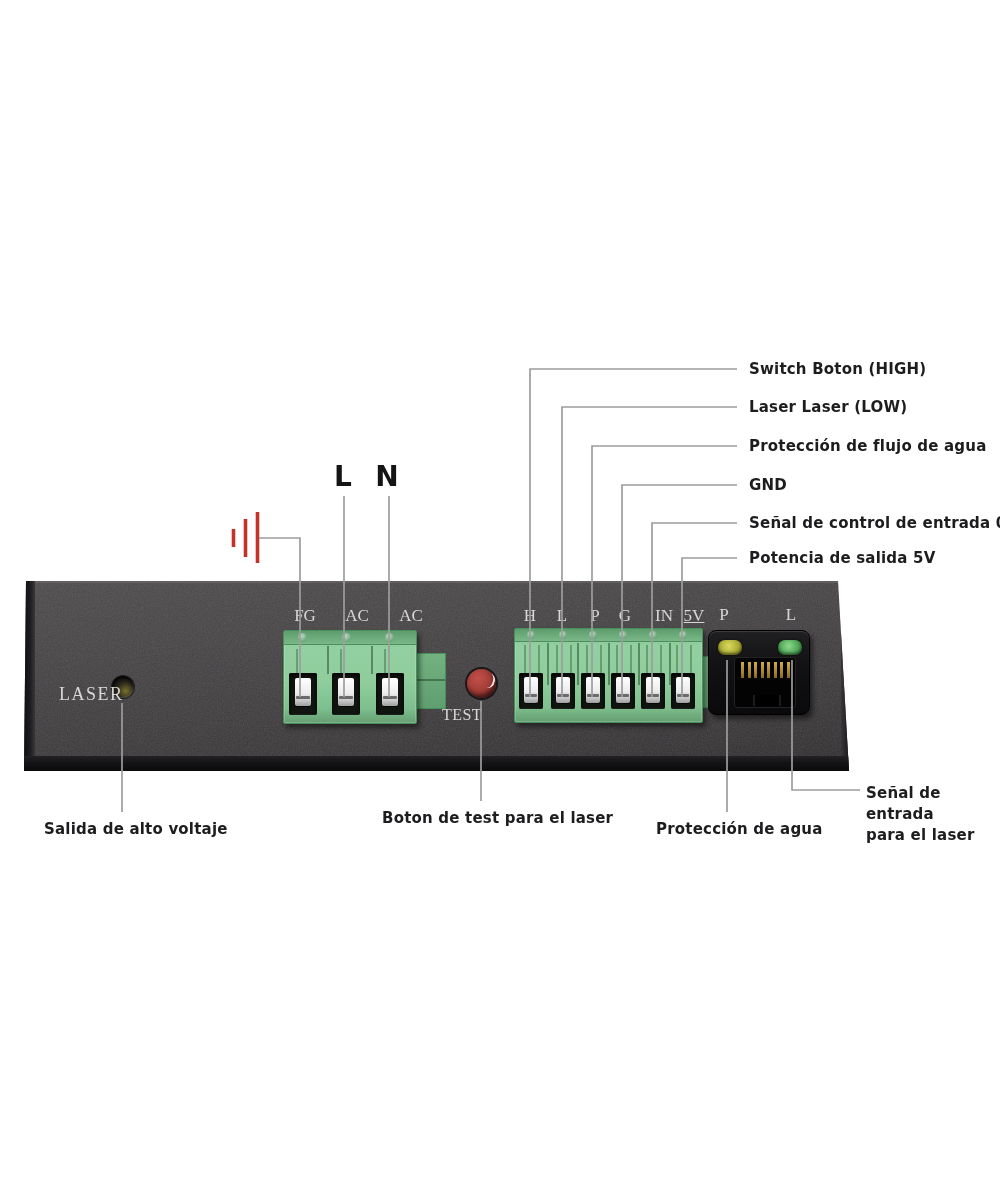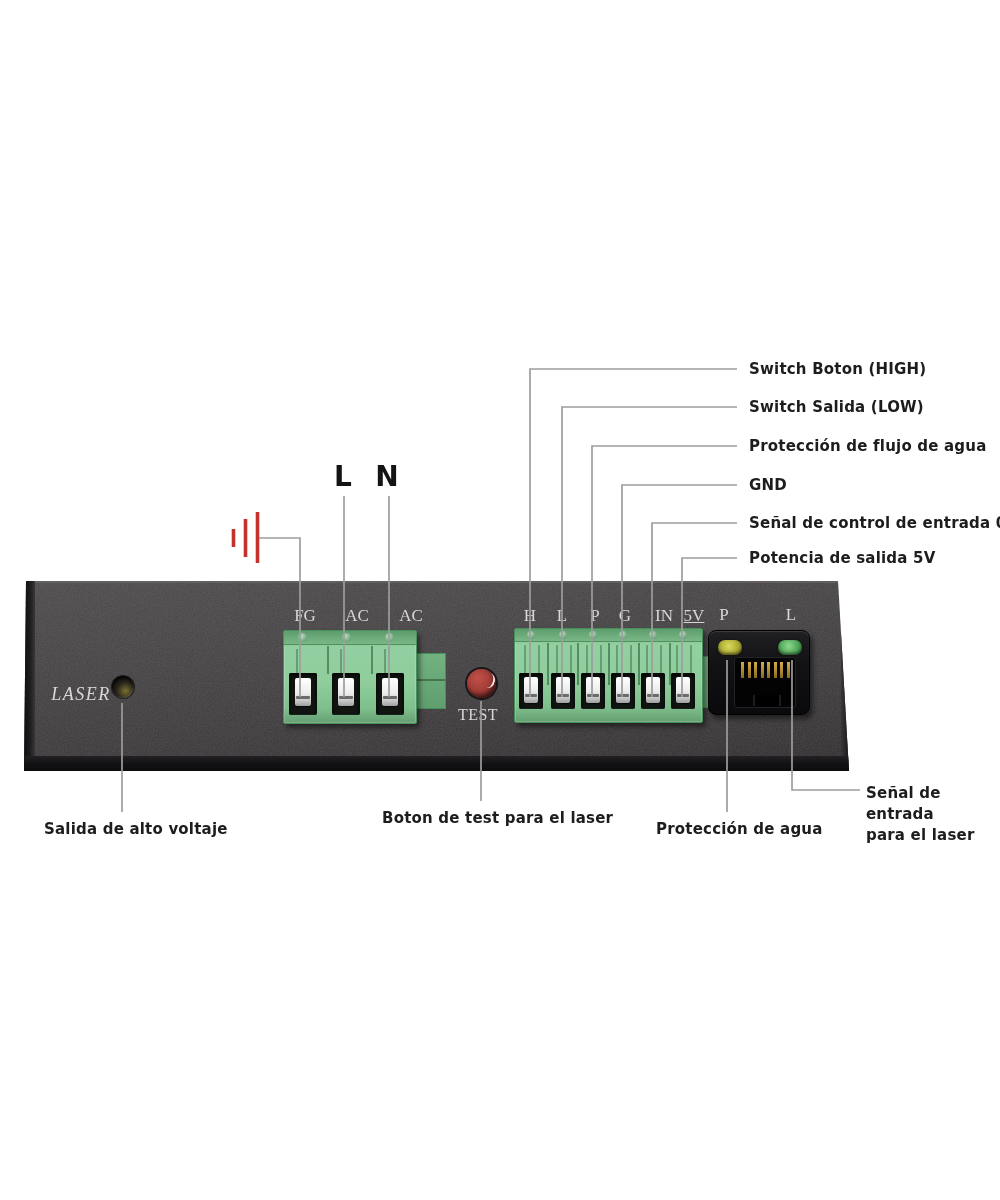--- a/index.html
+++ b/index.html
@@ -103,21 +103,21 @@
     <polyline class="lead" points="122,703 122,812" stroke="#9d9d9d"></polyline>
     <polyline class="lead" points="481,701 481,801" stroke="#9d9d9d"></polyline>
     <polyline class="lead" points="727,660 727,812" stroke="#9d9d9d"></polyline>
     <polyline class="lead" points="792,660 792,790 860,790" stroke="#9d9d9d"></polyline>
   </svg>
 
   <div class="title-ln" style="left:328px;">L</div>
   <div class="title-ln" style="left:372px;">N</div>
 
   <div class="ann ann-right" style="left:749px;top:369px;">Switch Boton (HIGH)</div>
-  <div class="ann ann-right" style="left:749px;top:407px;">Switch Salida (LOW)</div>
+  <div class="ann ann-right" style="left:749px;top:407px;">Laser Laser (LOW)</div>
   <div class="ann ann-right" style="left:749px;top:446px;">Protección de flujo de agua</div>
   <div class="ann ann-right" style="left:749px;top:485px;">GND</div>
   <div class="ann ann-right" style="left:749px;top:523px;">Señal de control de entrada 0-5V</div>
   <div class="ann ann-right" style="left:749px;top:558px;">Potencia de salida 5V</div>
 
   <div class="ann ann-bottom" style="left:44px;top:820px;width:160px;">Salida de alto voltaje</div>
   <div class="ann ann-bottom" style="left:382px;top:809px;width:192px;">Boton de test para el laser</div>
   <div class="ann ann-bottom" style="left:656px;top:820px;width:148px;">Protección de agua</div>
   <div class="ann ann-block" style="left:866px;top:783px;width:140px;">
     <div>Señal de entrada</div>
@@ -130,21 +130,21 @@
           <feTurbulence type="fractalNoise" baseFrequency="0.8" numOctaves="2" stitchTiles="stitch"></feTurbulence>
         <feColorMatrix type="matrix" values="0 0 0 0 0.75  0 0 0 0 0.73  0 0 0 0 0.75  0 0 0 0.5 0"></feColorMatrix>
         </filter>
       <rect width="100%" height="100%" filter="url(#grain)"></rect>
     </svg>
     <div class="edge-top"></div>
     <div class="edge-left"></div>
     <div class="edge-right"></div>
     <div class="bottom-strip"></div>
 
-    <span class="stamp" style="left:30px;top:104px;width:60px;font-size:18px;letter-spacing:1.5px;font-style:italic;">LASER</span>
+    <span class="stamp" style="left:38px;top:104px;width:60px;font-size:18px;letter-spacing:1.5px;">LASER</span>
     <div class="hole"></div>
 
     <span class="stamp" style="left:264px;top:26px;width:40px;">FG</span>
     <span class="stamp" style="left:316px;top:26px;width:40px;">AC</span>
     <span class="stamp" style="left:370px;top:26px;width:40px;">AC</span>
 
     <div class="tb" style="left:262px;top:50px;width:132px;height:92px;">
       <div class="tb-topstrip"></div>
       <div class="screwhead" style="left:14px;"></div>
       <div class="screwhead" style="left:58px;"></div>
@@ -170,21 +170,21 @@
           </div>
       </div>
     </div>
     <div class="tab" style="left:394px;top:73px;width:29px;height:54px;">
       <div class="tab-line" style="top:25px;"></div>
     </div>
 
     <div class="test-btn">
       <div class="test-hl"></div>
     </div>
-    <span class="stamp" style="left:428px;top:126px;width:58px;font-size:16px;letter-spacing:.5px;">TEST</span>
+    <span class="stamp" style="left:412px;top:126px;width:58px;font-size:16px;letter-spacing:.5px;">TEST</span>
 
     <span class="stamp" style="left:491px;top:26px;width:36px;">H</span>
     <span class="stamp" style="left:523px;top:26px;width:36px;">L</span>
     <span class="stamp" style="left:556px;top:26px;width:36px;">P</span>
     <span class="stamp" style="left:586px;top:26px;width:36px;">G</span>
     <span class="stamp" style="left:625px;top:26px;width:36px;">IN</span>
     <span class="stamp" style="left:655px;top:26px;width:36px;text-decoration:underline;">5V</span>
 
     <div class="tb" style="left:493px;top:48px;width:187px;height:93px;">
       <div class="tb-topstrip" style="height:12px;"></div>

